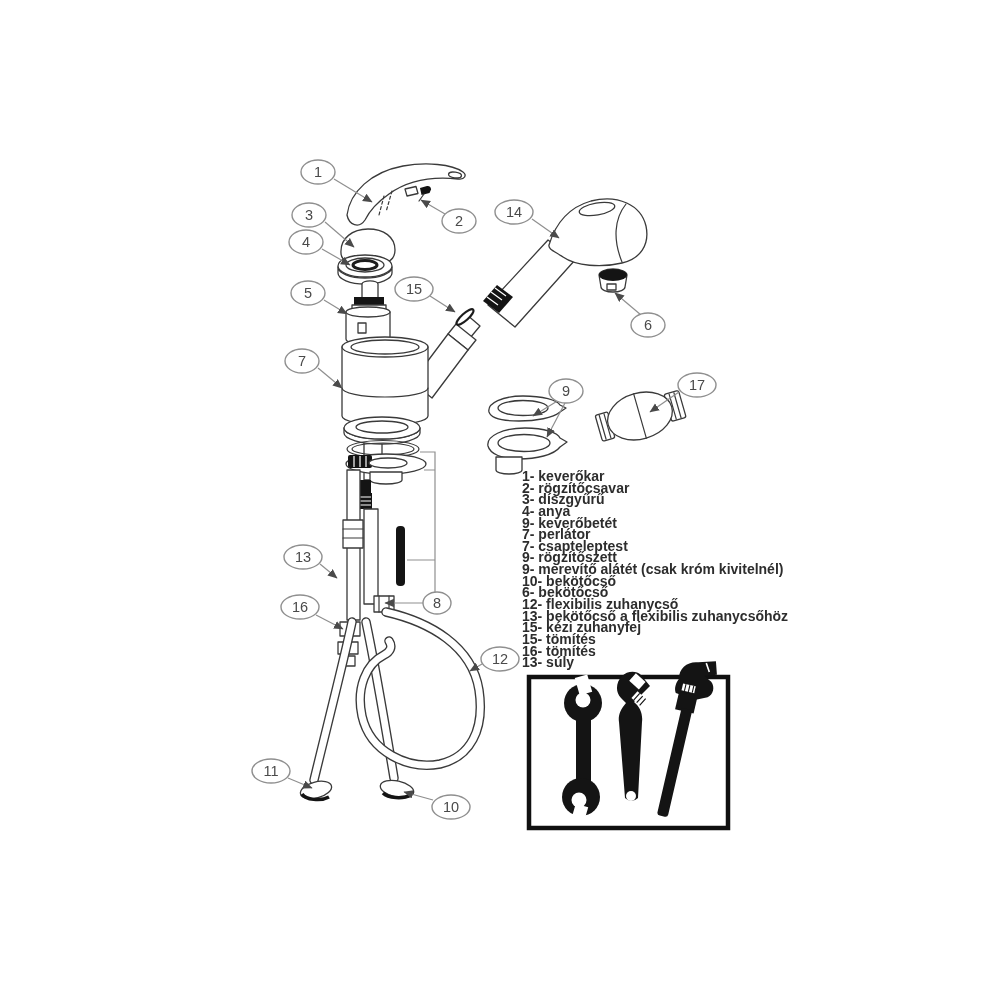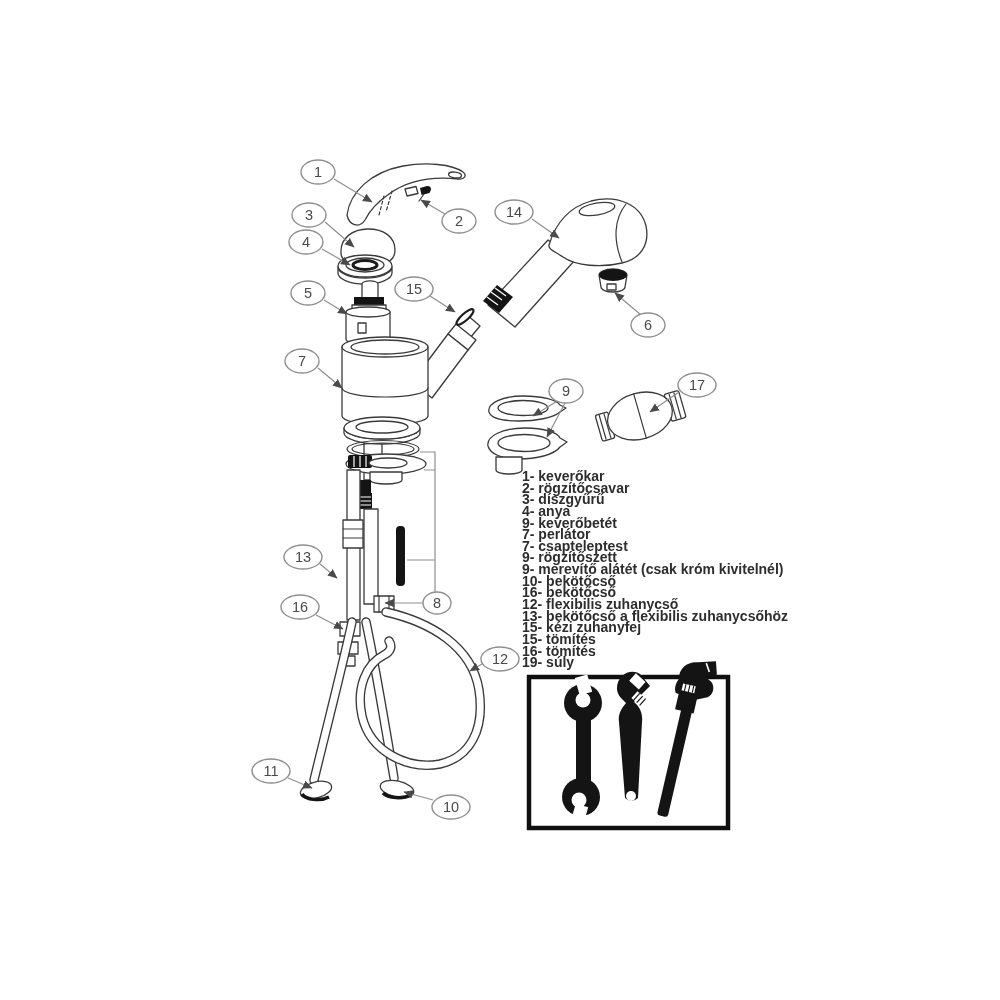--- a/index.html
+++ b/index.html
@@ -320,22 +320,22 @@
   <div>1- keverőkar</div>
   <div>2- rögzítőcsavar</div>
   <div>3- díszgyűrű</div>
   <div>4- anya</div>
   <div>9- keverőbetét</div>
   <div>7- perlátor</div>
   <div>7- csapteleptest</div>
   <div>9- rögzítőszett</div>
   <div>9- merevítő alátét (csak króm kivitelnél)</div>
   <div>10- bekötőcső</div>
-  <div>16- bekötőcső</div>
+  <div>6- bekötőcső</div>
   <div>12- flexibilis zuhanycső</div>
   <div>13- bekötőcső a flexibilis zuhanycsőhöz</div>
   <div>15- kézi zuhanyfej</div>
   <div>15- tömítés</div>
   <div>16- tömítés</div>
-  <div>19- súly</div>
+  <div>13- súly</div>
 </div>
 
 </div>
 
 </body></html>

